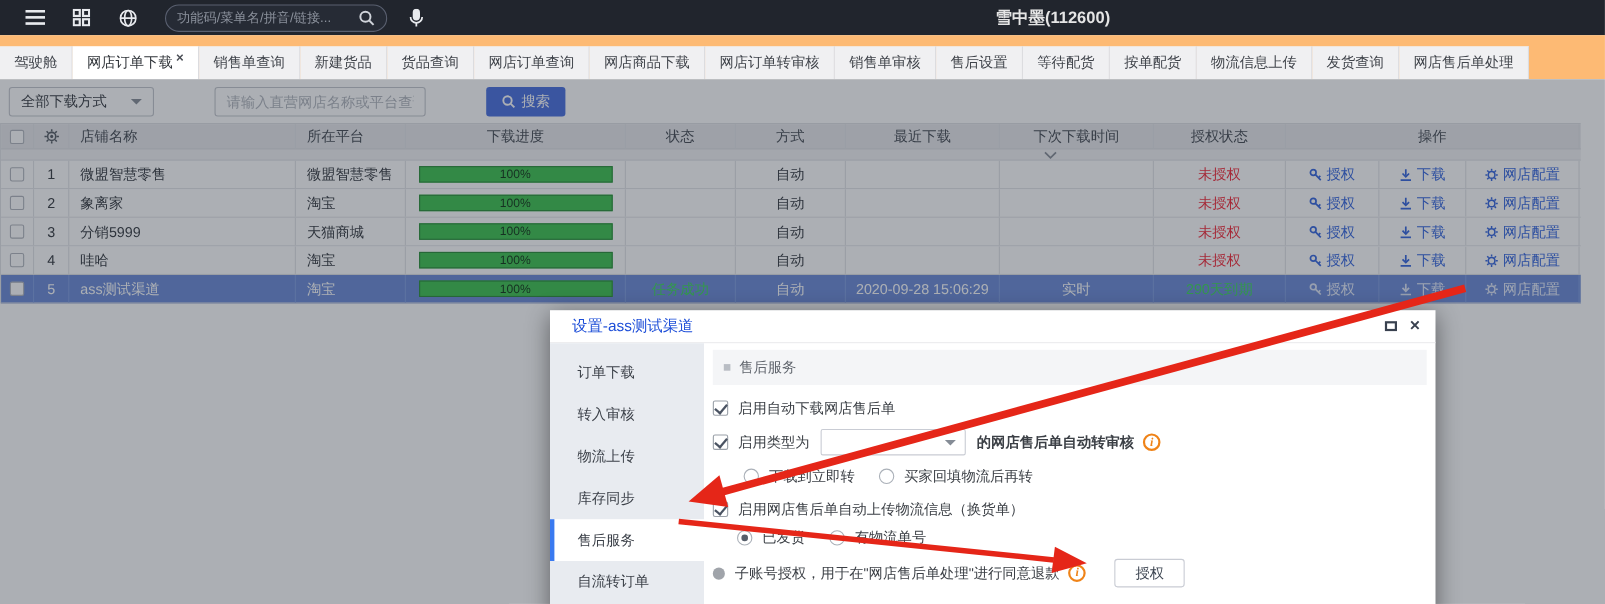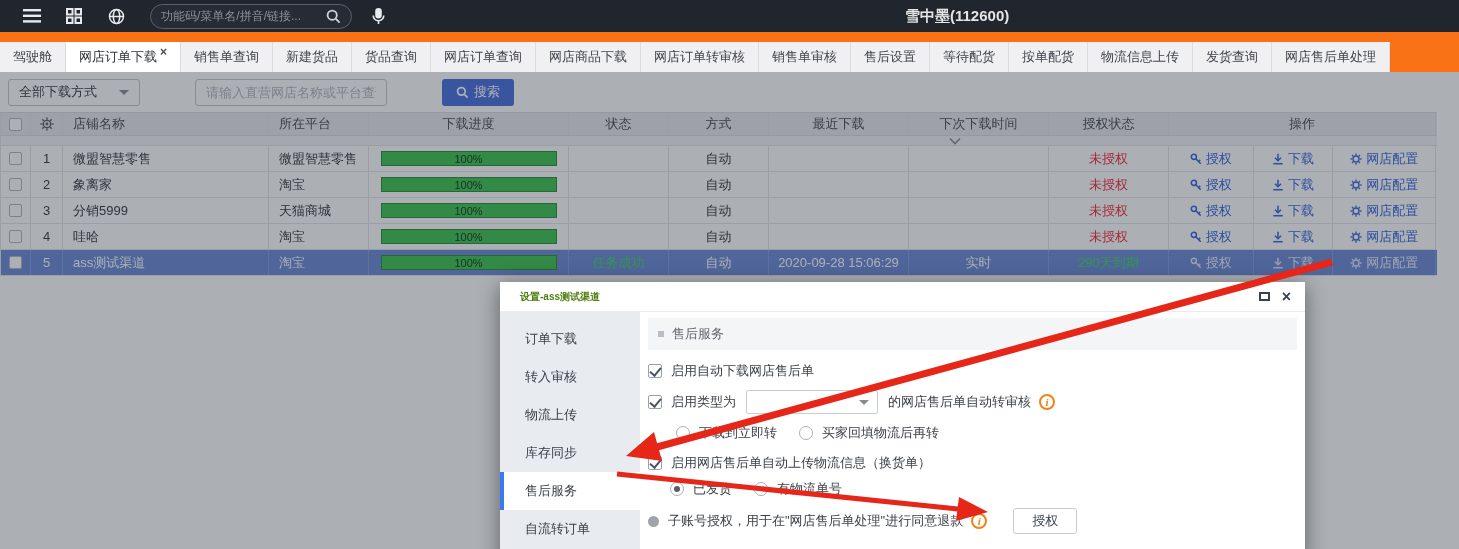--- a/index.html
+++ b/index.html
@@ -14,21 +14,21 @@
     display:flex; align-items:center; }
   .tb-icon { width:20px; height:20px; margin-left:22px; display:flex; align-items:center; justify-content:center; cursor:pointer; }
   .tb-icon svg { display:block; }
   .search-pill { margin-left:24px; width:202px; height:25px; border:1px solid #5a6070; border-radius:13px;
     background:#262b35; display:flex; align-items:center; padding:0 10px; }
   .search-pill input { flex:1; border:none; outline:none; background:transparent; color:#cfd3da;
     font-size:12px; font-family:inherit; }
   .search-pill input::placeholder { color:#8b919c; }
   .app-title { position:absolute; left:905px; top:7px; color:#e5e5e5; font-size:15px; font-weight:bold; }
   
-  .tabbar { position:absolute; left:0; top:32px; width:100%; height:40px; background:#f97316; }
+  .tabbar { position:absolute; left:0; top:32px; width:100%; height:40px; background:#fdba74; }
   .tabs { position:absolute; left:0; bottom:0; height:30px; display:flex; }
   .tab { height:30px; display:flex; align-items:center; padding:0 13px; font-size:13px; color:#40444b;
     background:#f0f0f2; border-right:1px solid #dcdcdf; cursor:pointer; white-space:nowrap; }
   .tab.active { background:#ffffff; color:#2f3338; }
   .tab .close-x { font-size:12px; font-weight:bold; color:#4a4e55; margin-left:3px; position:relative; top:-5px; }
   
   .content { position:absolute; left:0; top:72px; width:100%; height:477px; background:#fff; }
   .toolbar { height:40px; display:flex; align-items:center; padding-left:8px; background:#fff;gap:47px; }
   .dd { width:132px; height:27px; border:1px solid #c6c9cf; border-radius:3px; background:#fff;
     display:flex; align-items:center; padding:0 10px; font-size:13px; color:#3c4046; cursor:pointer; }
@@ -66,21 +66,21 @@
   .trow.sel .op { color:#e9eefc; }
   .trow.sel .op + .op { border-left-color:#83a0e2; }
   .trow.sel .greentxt { color:#44d862; }
   .trow.sel .pwrap { border-color:#2e8f3c; }
   
   .mask { position:absolute; left:0; top:72px; width:100%; height:477px; background:rgba(25,32,48,0.36); z-index:10; }
   
   .modal { position:absolute; left:500px; top:282px; width:805px; height:285px; background:#fff; z-index:20;
     box-shadow:0 4px 20px rgba(0,0,0,0.45); display:flex; flex-direction:column; }
   .m-title { height:30px; display:flex; align-items:center; padding:0 14px 0 20px; border-bottom:1px solid #ececee; }
-  .m-title .t { font-size:10px; font-weight:bold; color:#4d7c0f; }
+  .m-title .t { font-size:14px; font-weight:normal; color:#1d4ed8; }
   .m-ctl { margin-left:auto; display:flex; align-items:center; gap:12px; }
   .ico-min { width:11px; height:9px; border:2px solid #39414f; display:inline-block; cursor:pointer; }
   .ico-close { font-size:16px; font-weight:bold; color:#39414f; line-height:1; cursor:pointer; }
   .m-body { flex:1; display:flex; min-height:0; }
   .m-side { width:140px; background:#e8ebf0; padding-top:8px; }
   .m-side .sitem { height:38px; display:flex; align-items:center; padding-left:21px; font-size:13px;
     color:#3a3f47; cursor:pointer; border-left:4px solid transparent; }
   .m-side .sitem.active { background:#fff; border-left-color:#3a7af0; }
   .m-main { flex:1; padding:6px 8px 0 8px; font-size:13px; color:#3c4046; }
   .band { height:32px; background:#f4f5f7; display:flex; align-items:center; padding-left:10px; gap:8px;
@@ -93,21 +93,21 @@
     border-right:2px solid #4a5362; border-bottom:2px solid #4a5362; transform:rotate(40deg); }
   .rd { width:14px; height:14px; border:1px solid #aab0b8; border-radius:50%; background:#fff;
     position:relative; flex:none; cursor:pointer; }
   .rd.on::after { content:""; position:absolute; left:3px; top:3px; width:6px; height:6px;
     border-radius:50%; background:#565e6a; }
   .lbl { margin-left:9px; }
   .msel { margin-left:10px; width:132px; height:24px; border:1px solid #c9ccd4; border-radius:2px;
     background:#fff; display:flex; align-items:center; padding:0 8px; cursor:pointer; }
   .msel .caret { margin-left:auto; width:0; height:0; border-left:5px solid transparent;
     border-right:5px solid transparent; border-top:5px solid #858c96; }
-  .suffix { margin-left:10px; }
+  .suffix { margin-left:10px;font-weight:bold; }
   .info { width:16px; height:16px; border-radius:50%; border:2px solid #ef8318; color:#ef8318;
     font-family:"Liberation Serif","DejaVu Serif",serif; font-style:italic; font-weight:bold; font-size:11px;
     display:inline-flex; align-items:center; justify-content:center; margin-left:8px; flex:none; }
   .bullet { width:11px; height:11px; border-radius:50%; background:#a0a4aa; flex:none; }
   .auth-btn { margin-left:26px; width:64px; height:26px; background:#fff; border:1px solid #c9ccd4;
     border-radius:3px; font-size:13px; color:#3c4450; cursor:pointer; font-family:inherit; }
   
   .arrows { position:absolute; left:0; top:0; z-index:40; pointer-events:none; }
 </style>
 </head>

